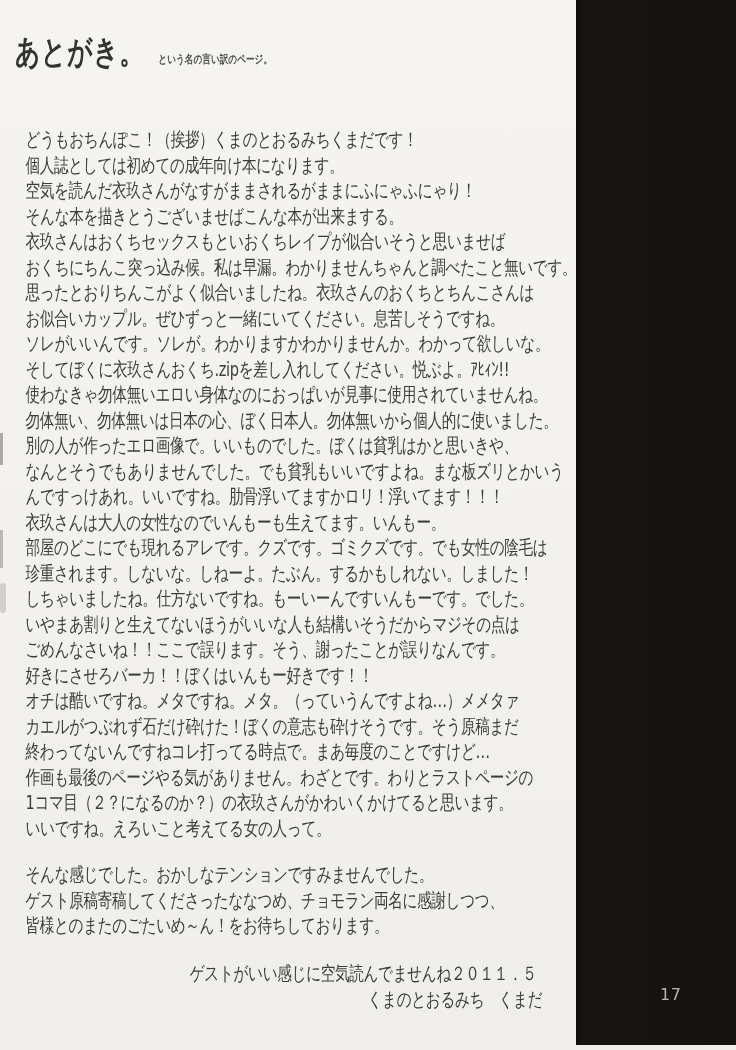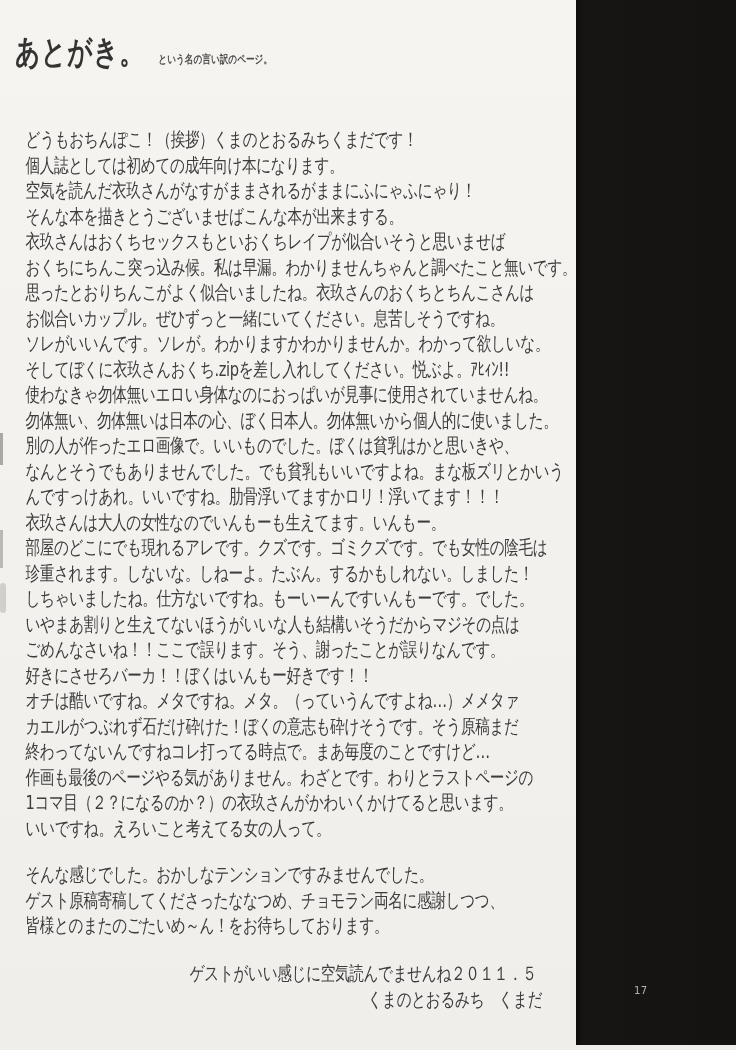--- a/index.html
+++ b/index.html
@@ -17,23 +17,23 @@
   }
   
   .gutter {
     position: absolute;
     left: 576px; top: 0;
     width: 160px; height: 1045px;
     background: linear-gradient(90deg, #0e0d0c 0px, #171514 8px, #151312 100%);
   }
   .pagenum {
     position: absolute;
-    left: 58px; top: 985px;
+    left: 84px; top: 985px;
     color: #b7b4b0;
-    font-size: 10px;
+    font-size: 16px;
     letter-spacing: 0.5px;
   }
   
   .content {
     position: absolute; left: 0; top: 0;
     width: 981px; height: 1050px;
     transform: scaleX(0.75);
     transform-origin: top left;
     color: #3c3c3c;
   }

